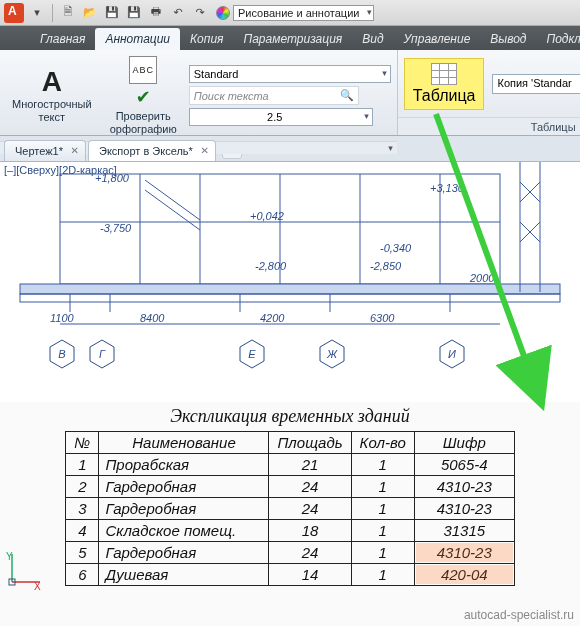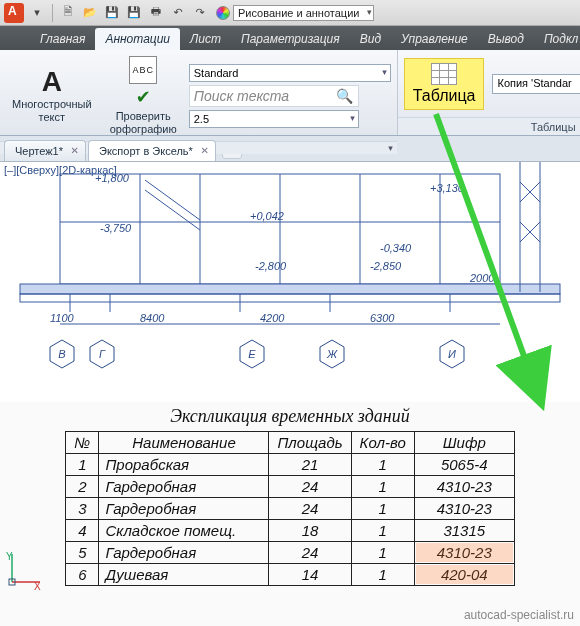--- a/index.html
+++ b/index.html
@@ -27,22 +27,22 @@
   .panel-content { flex:1; display:flex; align-items:center; padding:4px 6px; gap:6px; }
   .panel-title { height:18px; font-size:11px; color:#3a4a5b; text-align:center; border-top:1px solid #cfd7e1; background:#e7ecf3; display:flex; align-items:center; justify-content:center; position:relative;}
   .panel-title .expand { position:absolute; right:4px; font-size:9px; color:#556;}
   .big-btn { display:flex; flex-direction:column; align-items:center; gap:2px; padding:2px 6px; cursor:pointer; }
   .big-btn .lbl { font-size:11px; color:#234; text-align:center; line-height:1.15; white-space:pre-line; }
   .glyph-A { font-size:28px; font-weight:bold; color:#222; line-height:1; }
   .glyph-check { font-size:18px; color:#1a7a1a; }
   .abc-tag { font-size:9px; color:#222; background:#fff; border:1px solid #888; padding:8px 2px; letter-spacing:1px;}
   .dd-field { font-size:11px; background:#fff; border:1px solid #9ab; padding:2px 16px 2px 4px; position:relative; width:202px; }
   .dd-field::after { content:"▾"; position:absolute; right:3px; top:2px; font-size:9px; color:#557;}
-  .dd-field.small { width:170px; }
-  .search-row { font-size:14px; color:#888; font-style:italic; background:#fff; border:1px solid #cfd7e1; padding:2px 4px; width:170px; display:flex; align-items:center; gap:4px;}
+  .dd-field.small { width:184px;text-align:center; }
+  .search-row { font-size:11px; color:#888; font-style:italic; background:#fff; border:1px solid #cfd7e1; padding:2px 4px; width:170px; display:flex; align-items:center; gap:4px;}
   .table-btn { display:flex; flex-direction:column; align-items:center; gap:2px; padding:4px 8px; background:#fff37a; border:1px solid #e2c83c; cursor:pointer;}
   .table-grid-ico { width:26px; height:22px; background:
      linear-gradient(#999,#999) 0 0/100% 1px no-repeat,
      linear-gradient(#999,#999) 0 7px/100% 1px no-repeat,
      linear-gradient(#999,#999) 0 14px/100% 1px no-repeat,
      linear-gradient(#999,#999) 0 21px/100% 1px no-repeat,
      linear-gradient(#999,#999) 0 0/1px 100% no-repeat,
      linear-gradient(#999,#999) 8px 0/1px 100% no-repeat,
      linear-gradient(#999,#999) 17px 0/1px 100% no-repeat,
      linear-gradient(#999,#999) 25px 0/1px 100% no-repeat,
@@ -100,21 +100,21 @@
   <span class="qat-btn">↷</span>
   <div class="qat-ws">
     <span class="ws-orb"></span>
     <span class="ws-dd">Рисование и аннотации</span>
   </div>
 </div>
 
 <div class="ribbon-tabs">
   <div class="ribbon-tab">Главная</div>
   <div class="ribbon-tab active">Аннотации</div>
-  <div class="ribbon-tab">Лист</div>
+  <div class="ribbon-tab">Копия</div>
   <div class="ribbon-tab">Параметризация</div>
   <div class="ribbon-tab">Вид</div>
   <div class="ribbon-tab">Управление</div>
   <div class="ribbon-tab">Вывод</div>
   <div class="ribbon-tab">Подкл</div>
 </div>
 
 <div class="ribbon-body">
 
   <div class="panel" style="width:400px;">

